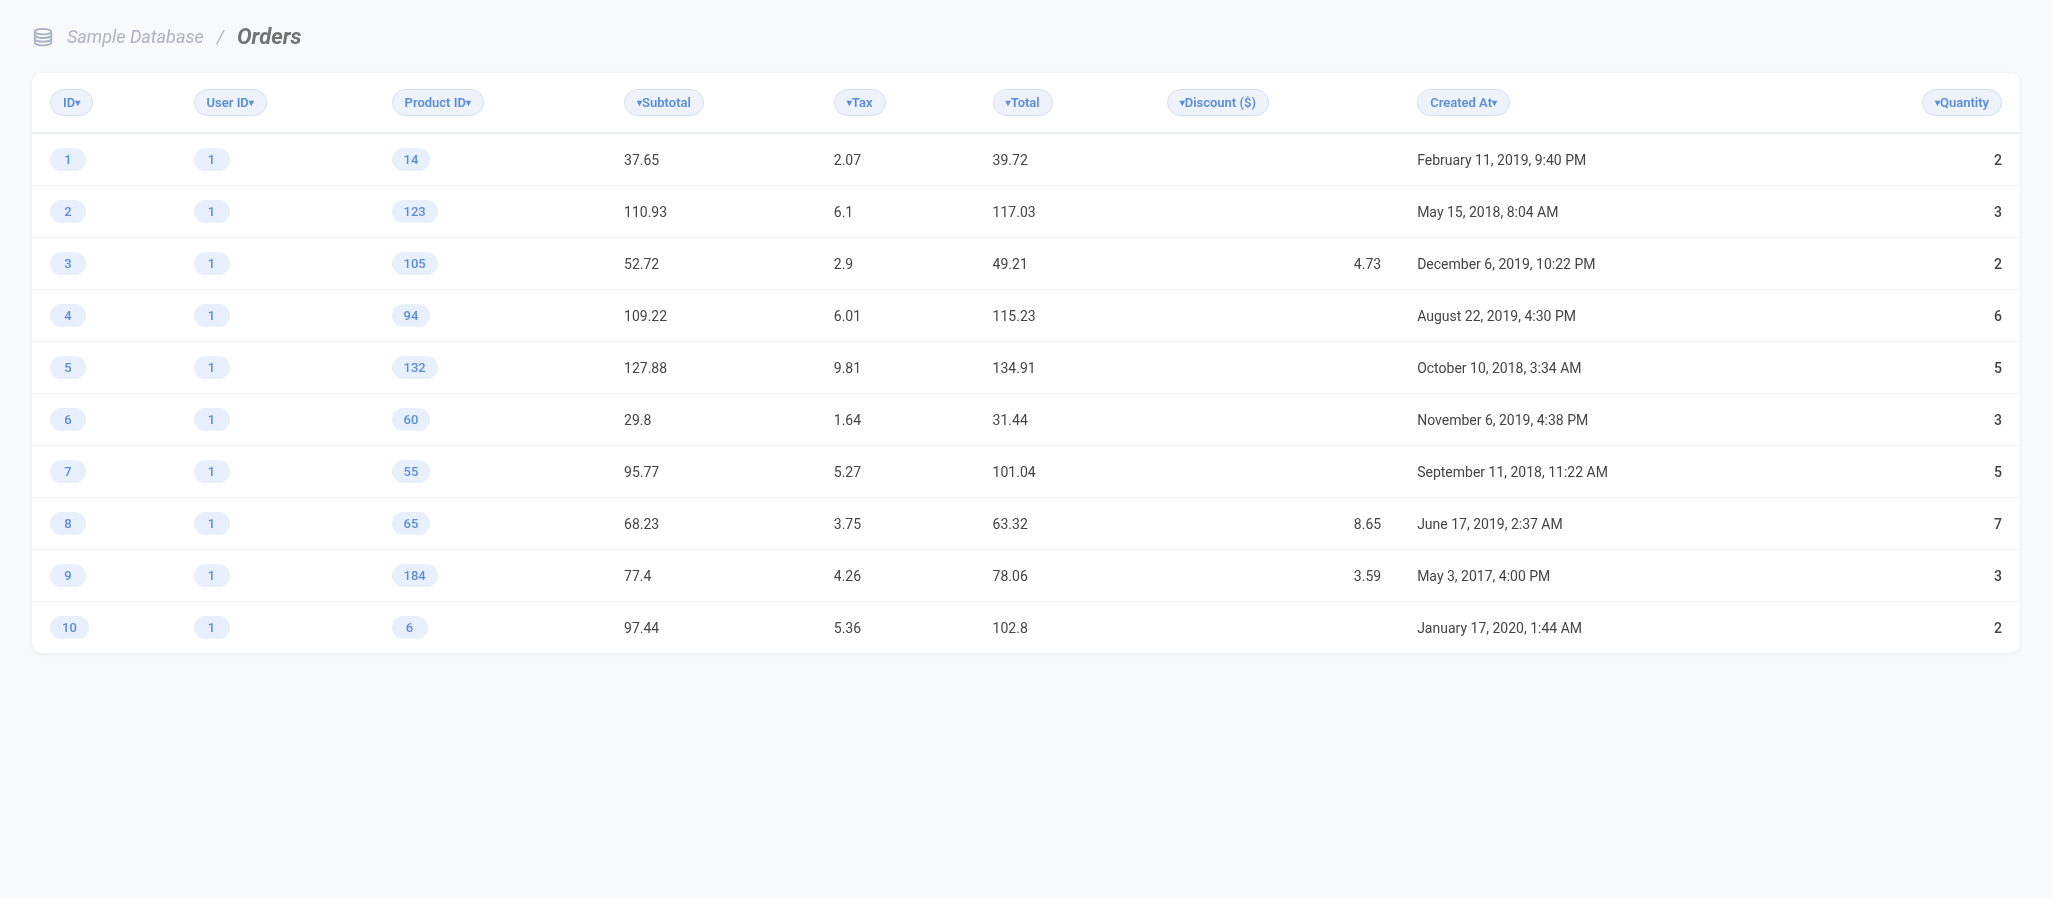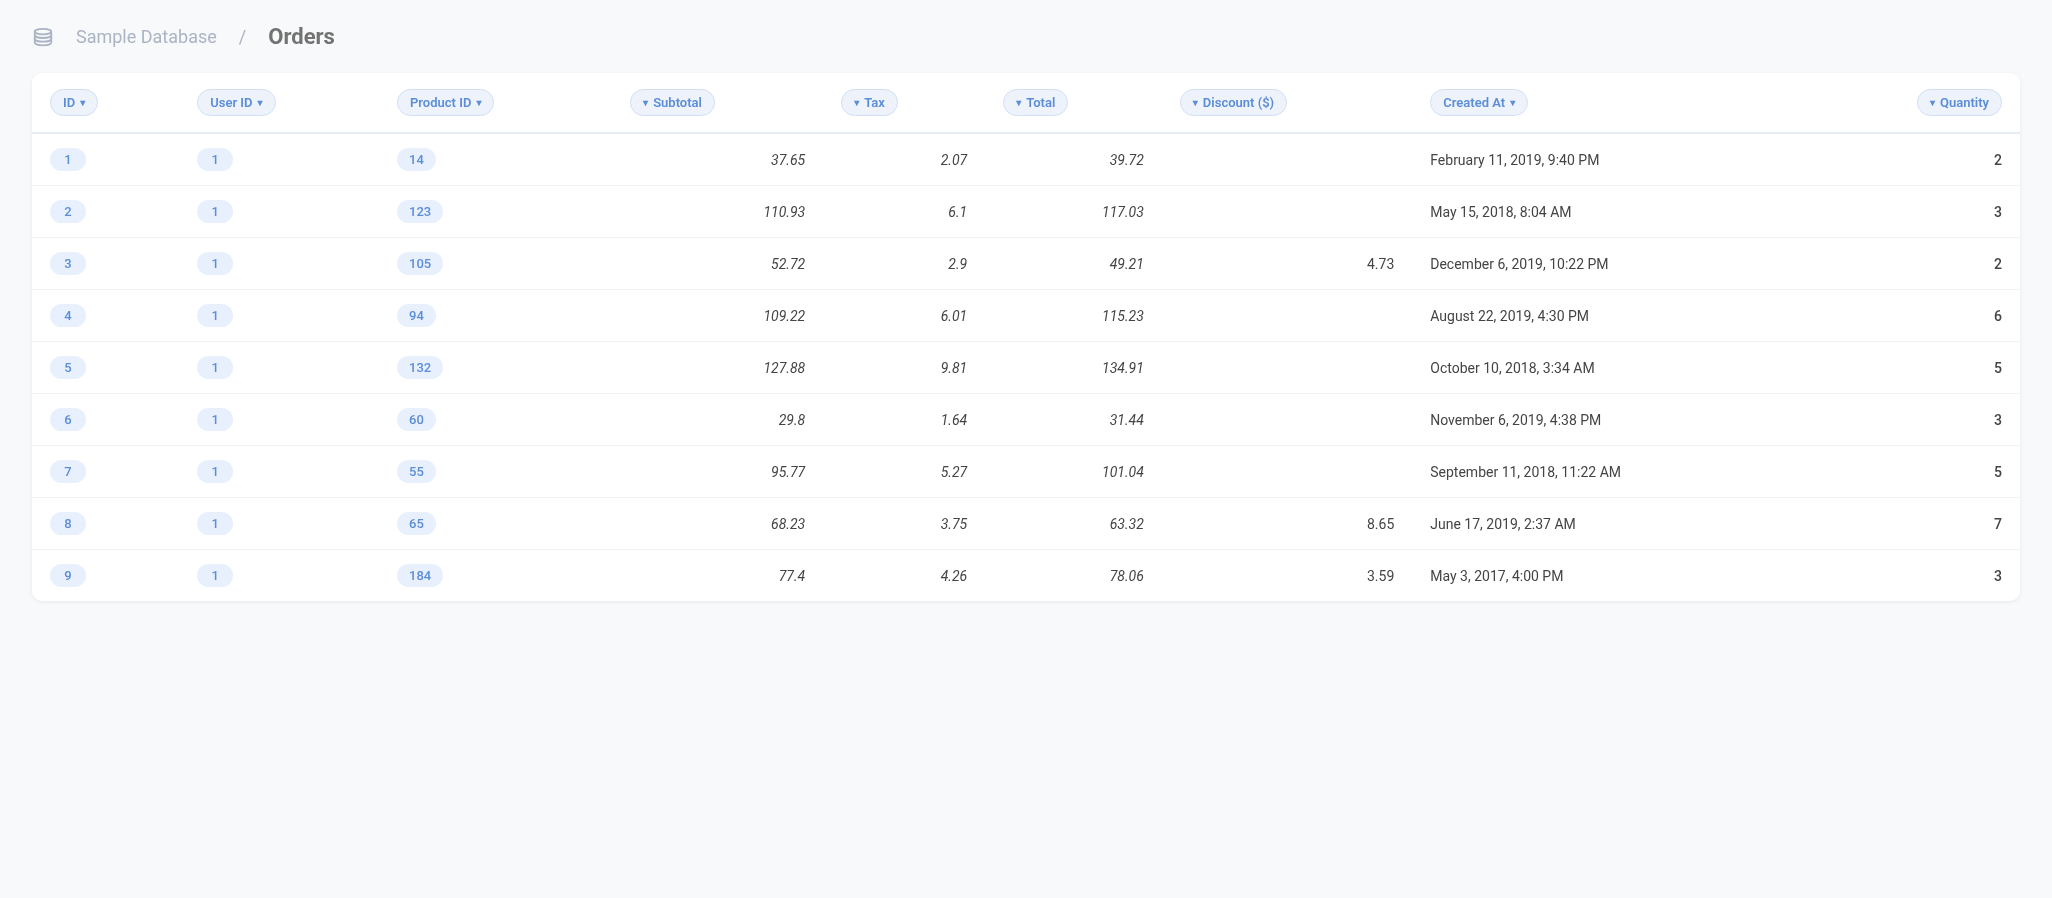--- a/index.html
+++ b/index.html
@@ -5,22 +5,23 @@
     * { box-sizing: border-box; margin: 0; padding: 0; }
     body {
       font-family: -apple-system, BlinkMacSystemFont, "Segoe UI", Roboto, sans-serif;
       background: #f8f9fa;
       color: #333;
       padding: 24px 32px;
     }
     .header {
       display: flex;
       align-items: center;
-      gap: 22px;
+      gap: 13px;
       margin-bottom: 24px;
+      font-style: italic;
     }
     .header-db-icon {
       color: #aab4c4;
       font-size: 22px;
     }
     .header-db-name {
       color: #aab4c4;
       font-size: 18px;
       font-weight: 400;
     }
@@ -51,21 +52,20 @@
       padding: 16px 18px;
       text-align: left;
       font-size: 13px;
       font-weight: 600;
       color: #5b8dd9;
       white-space: nowrap;
     }
     th .col-header {
       display: inline-flex;
       align-items: center;
-      gap: 5px;
       background: #eef3fb;
       border: 1px solid #d0dff5;
       border-radius: 20px;
       padding: 5px 12px;
       cursor: pointer;
       color: #5b8dd9;
       font-size: 13px;
       font-weight: 600;
     }
     .chevron {
@@ -89,22 +89,20 @@
       justify-content: center;
       background: #e8f0fd;
       color: #5b8dd9;
       border-radius: 50px;
       padding: 4px 12px;
       font-size: 13px;
       font-weight: 500;
       min-width: 36px;
     }
     td.numeric {
-      text-align: right;
-      font-style: italic;
     }
     td.quantity {
       text-align: right;
       font-weight: 500;
     }
     td.discount {
       text-align: right;
     }
     td.created-at {
       white-space: nowrap;
@@ -286,15 +284,26 @@
     <td><span class="pill">9</span></td>
     <td><span class="pill">1</span></td>
     <td><span class="pill">184</span></td>
     <td class="numeric">77.4</td>
     <td class="numeric">4.26</td>
     <td class="numeric">78.06</td>
     <td class="discount">3.59</td>
     <td class="created-at">May 3, 2017, 4:00 PM</td>
     <td class="quantity">3</td>
   </tr>
+        <tr>
+    <td><span class="pill">10</span></td>
+    <td><span class="pill">1</span></td>
+    <td><span class="pill">6</span></td>
+    <td class="numeric">97.44</td>
+    <td class="numeric">5.36</td>
+    <td class="numeric">102.8</td>
+    <td class="discount"></td>
+    <td class="created-at">January 17, 2020, 1:44 AM</td>
+    <td class="quantity">2</td>
+  </tr>
       </tbody>
   </table>
 </div>
 
 </body></html>

